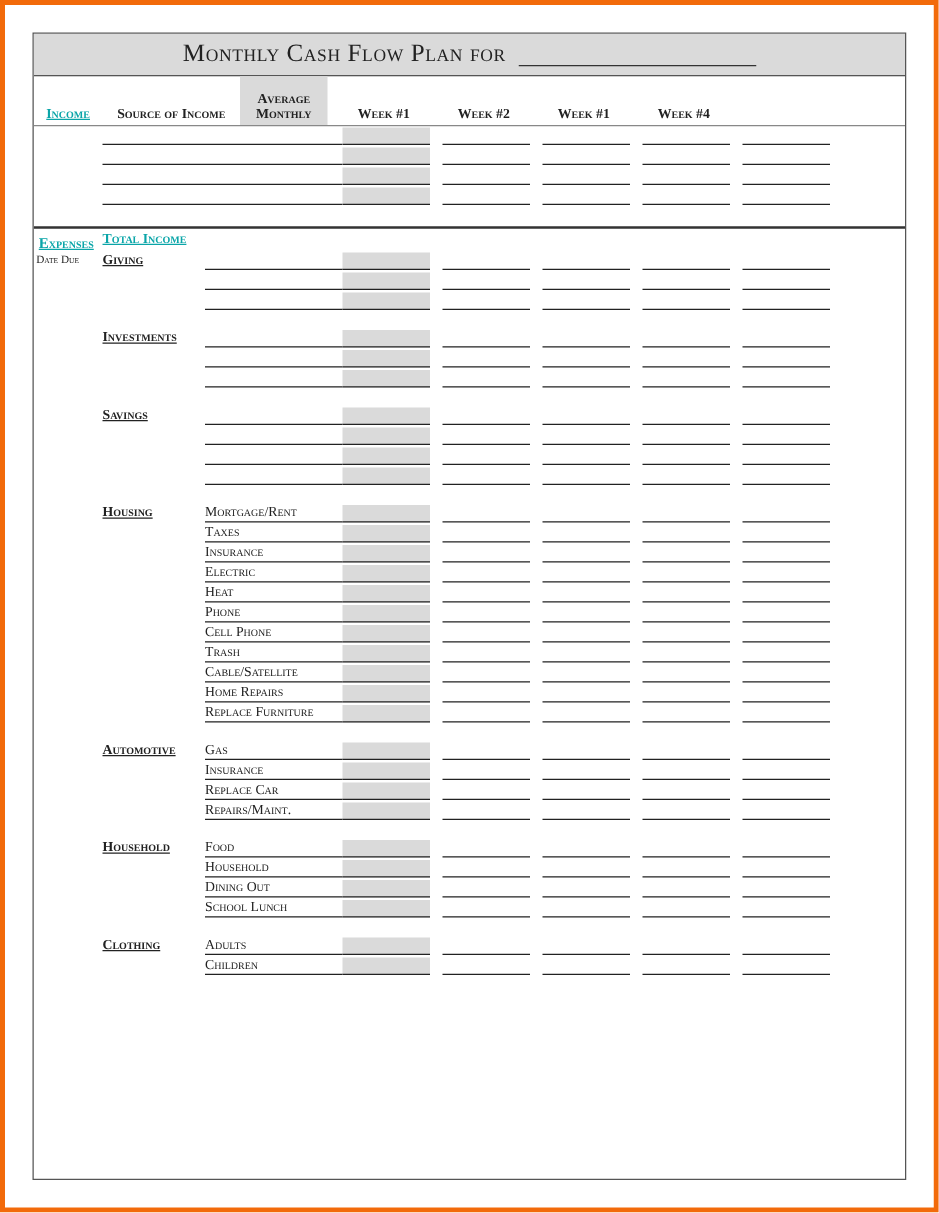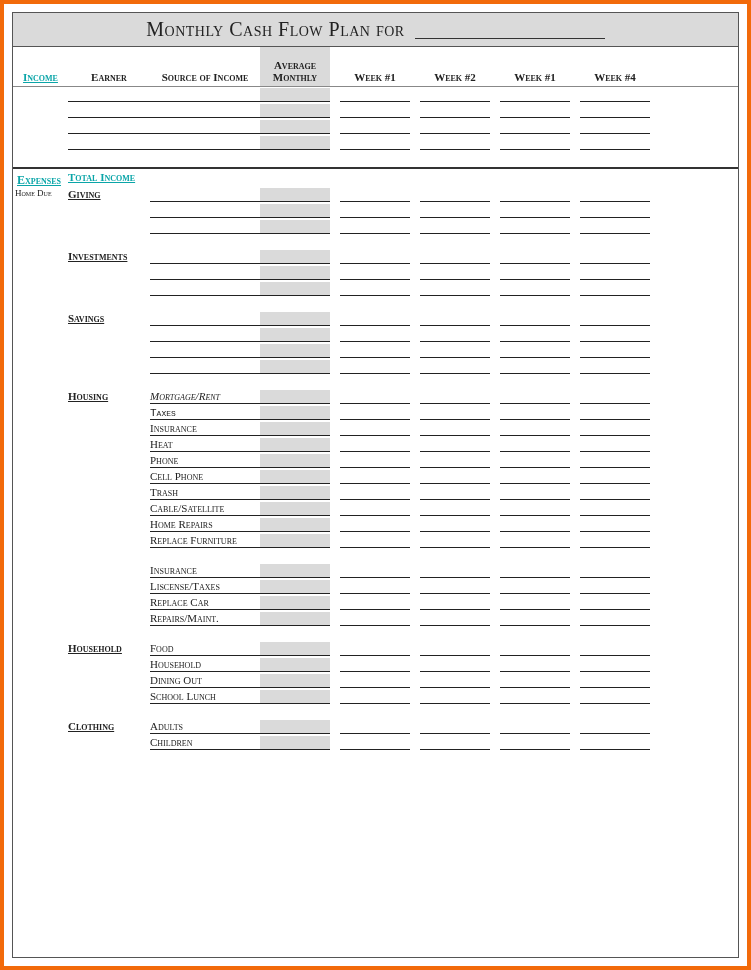--- a/index.html
+++ b/index.html
@@ -8,21 +8,21 @@
     padding: 0;
     background: #fff;
     font-family: Georgia, 'Times New Roman', serif;
     font-variant: small-caps;
     color: #222;
   }
   .frame {
     width: 751px;
     height: 970px;
     border: 4px solid #f26a0a;
-    padding: 8px;
+    padding: 22px;
   }
   .sheet {
     width: 100%;
     height: 100%;
     border: 1px solid #555;
     background: #fff;
     position: relative;
     overflow: hidden;
   }
 
@@ -113,21 +113,20 @@
 <div class="frame">
 <div class="sheet">
 
   <div class="title-row">
     <span>Monthly Cash Flow Plan for</span>
     <span class="title-blank"></span>
   </div>
 
   <div class="hdr">
     <div class="c-date teal under bold">Income</div>
-    <div class="c-cat">Earner</div>
     <div class="c-src">Source of Income</div>
     <div class="c-avg">Average Monthly</div>
     <div class="c-gap"></div>
     <div class="c-wk">Week #1</div>
     <div class="c-gap"></div>
     <div class="c-wk">Week #2</div>
     <div class="c-gap"></div>
     <div class="c-wk">Week #1</div>
     <div class="c-gap"></div>
     <div class="c-wk">Week #4</div>
@@ -257,21 +256,21 @@
     <div class="c-cat teal under bold" style="text-decoration:underline; white-space:nowrap;">Total Income</div>
     <div class="c-src"></div>
     <div class="c-avg"></div>
   </div>
   <div class="income-sep"></div>
 
   <div class="expenses-word">Expenses</div>
 
   <div id="grid">
         <div class="row">
-        <div class="c-date mini">Home Due</div>
+        <div class="c-date mini">Date Due</div>
         <div class="c-cat">Giving</div>
         <div class="c-src" style="position:relative; border-bottom:1px solid #222; height:14px; overflow:visible;">
           <span style="font-variant:small-caps;"></span>
         </div>
 
     <div class="c-avg">
             <div class="cell-line"></div>
           </div>
     <div class="c-gap"></div>
     <div class="c-wk">
@@ -572,48 +571,48 @@
           <div class="c-wk"></div>
           <div class="c-gap"></div>
           <div class="c-wk"></div>
           <div class="c-gap"></div>
           <div class="c-wk"></div>
     </div>
         <div class="row">
         <div class="c-date"></div>
         <div class="c-cat">Housing</div>
         <div class="c-src" style="position:relative; border-bottom:1px solid #222; height:14px; overflow:visible;">
-          <span style="font-variant:small-caps;font-style:italic;">Mortgage/Rent</span>
-        </div>
-
-    <div class="c-avg">
-            <div class="cell-line"></div>
-          </div>
-    <div class="c-gap"></div>
-    <div class="c-wk">
-            <div class="cell-line"></div>
-          </div>
-    <div class="c-gap"></div>
-    <div class="c-wk">
-            <div class="cell-line"></div>
-          </div>
-    <div class="c-gap"></div>
-    <div class="c-wk">
-            <div class="cell-line"></div>
-          </div>
-    <div class="c-gap"></div>
-    <div class="c-wk">
-            <div class="cell-line"></div>
-          </div>
-      </div>
-        <div class="row">
-        <div class="c-date"></div>
-        <div class="c-cat"></div>
-        <div class="c-src" style="position:relative; border-bottom:1px solid #222; height:14px; overflow:visible;">
-          <span style="font-variant:small-caps;font-family:Liberation Mono, monospace;">Taxes</span>
+          <span style="font-variant:small-caps;">Mortgage/Rent</span>
+        </div>
+
+    <div class="c-avg">
+            <div class="cell-line"></div>
+          </div>
+    <div class="c-gap"></div>
+    <div class="c-wk">
+            <div class="cell-line"></div>
+          </div>
+    <div class="c-gap"></div>
+    <div class="c-wk">
+            <div class="cell-line"></div>
+          </div>
+    <div class="c-gap"></div>
+    <div class="c-wk">
+            <div class="cell-line"></div>
+          </div>
+    <div class="c-gap"></div>
+    <div class="c-wk">
+            <div class="cell-line"></div>
+          </div>
+      </div>
+        <div class="row">
+        <div class="c-date"></div>
+        <div class="c-cat"></div>
+        <div class="c-src" style="position:relative; border-bottom:1px solid #222; height:14px; overflow:visible;">
+          <span style="font-variant:small-caps;">Taxes</span>
         </div>
 
     <div class="c-avg">
             <div class="cell-line"></div>
           </div>
     <div class="c-gap"></div>
     <div class="c-wk">
             <div class="cell-line"></div>
           </div>
     <div class="c-gap"></div>
@@ -627,20 +626,47 @@
     <div class="c-gap"></div>
     <div class="c-wk">
             <div class="cell-line"></div>
           </div>
       </div>
         <div class="row">
         <div class="c-date"></div>
         <div class="c-cat"></div>
         <div class="c-src" style="position:relative; border-bottom:1px solid #222; height:14px; overflow:visible;">
           <span style="font-variant:small-caps;">Insurance</span>
+        </div>
+
+    <div class="c-avg">
+            <div class="cell-line"></div>
+          </div>
+    <div class="c-gap"></div>
+    <div class="c-wk">
+            <div class="cell-line"></div>
+          </div>
+    <div class="c-gap"></div>
+    <div class="c-wk">
+            <div class="cell-line"></div>
+          </div>
+    <div class="c-gap"></div>
+    <div class="c-wk">
+            <div class="cell-line"></div>
+          </div>
+    <div class="c-gap"></div>
+    <div class="c-wk">
+            <div class="cell-line"></div>
+          </div>
+      </div>
+        <div class="row">
+        <div class="c-date"></div>
+        <div class="c-cat"></div>
+        <div class="c-src" style="position:relative; border-bottom:1px solid #222; height:14px; overflow:visible;">
+          <span style="font-variant:small-caps;">Electric</span>
         </div>
 
     <div class="c-avg">
             <div class="cell-line"></div>
           </div>
     <div class="c-gap"></div>
     <div class="c-wk">
             <div class="cell-line"></div>
           </div>
     <div class="c-gap"></div>
@@ -854,50 +880,50 @@
           <div class="c-wk"></div>
           <div class="c-gap"></div>
           <div class="c-wk"></div>
           <div class="c-gap"></div>
           <div class="c-wk"></div>
           <div class="c-gap"></div>
           <div class="c-wk"></div>
     </div>
         <div class="row">
         <div class="c-date"></div>
+        <div class="c-cat">Automotive</div>
+        <div class="c-src" style="position:relative; border-bottom:1px solid #222; height:14px; overflow:visible;">
+          <span style="font-variant:small-caps;">Gas</span>
+        </div>
+
+    <div class="c-avg">
+            <div class="cell-line"></div>
+          </div>
+    <div class="c-gap"></div>
+    <div class="c-wk">
+            <div class="cell-line"></div>
+          </div>
+    <div class="c-gap"></div>
+    <div class="c-wk">
+            <div class="cell-line"></div>
+          </div>
+    <div class="c-gap"></div>
+    <div class="c-wk">
+            <div class="cell-line"></div>
+          </div>
+    <div class="c-gap"></div>
+    <div class="c-wk">
+            <div class="cell-line"></div>
+          </div>
+      </div>
+        <div class="row">
+        <div class="c-date"></div>
         <div class="c-cat"></div>
         <div class="c-src" style="position:relative; border-bottom:1px solid #222; height:14px; overflow:visible;">
           <span style="font-variant:small-caps;">Insurance</span>
-        </div>
-
-    <div class="c-avg">
-            <div class="cell-line"></div>
-          </div>
-    <div class="c-gap"></div>
-    <div class="c-wk">
-            <div class="cell-line"></div>
-          </div>
-    <div class="c-gap"></div>
-    <div class="c-wk">
-            <div class="cell-line"></div>
-          </div>
-    <div class="c-gap"></div>
-    <div class="c-wk">
-            <div class="cell-line"></div>
-          </div>
-    <div class="c-gap"></div>
-    <div class="c-wk">
-            <div class="cell-line"></div>
-          </div>
-      </div>
-        <div class="row">
-        <div class="c-date"></div>
-        <div class="c-cat"></div>
-        <div class="c-src" style="position:relative; border-bottom:1px solid #222; height:14px; overflow:visible;">
-          <span style="font-variant:small-caps;">Liscense/Taxes</span>
         </div>
 
     <div class="c-avg">
             <div class="cell-line"></div>
           </div>
     <div class="c-gap"></div>
     <div class="c-wk">
             <div class="cell-line"></div>
           </div>
     <div class="c-gap"></div>

